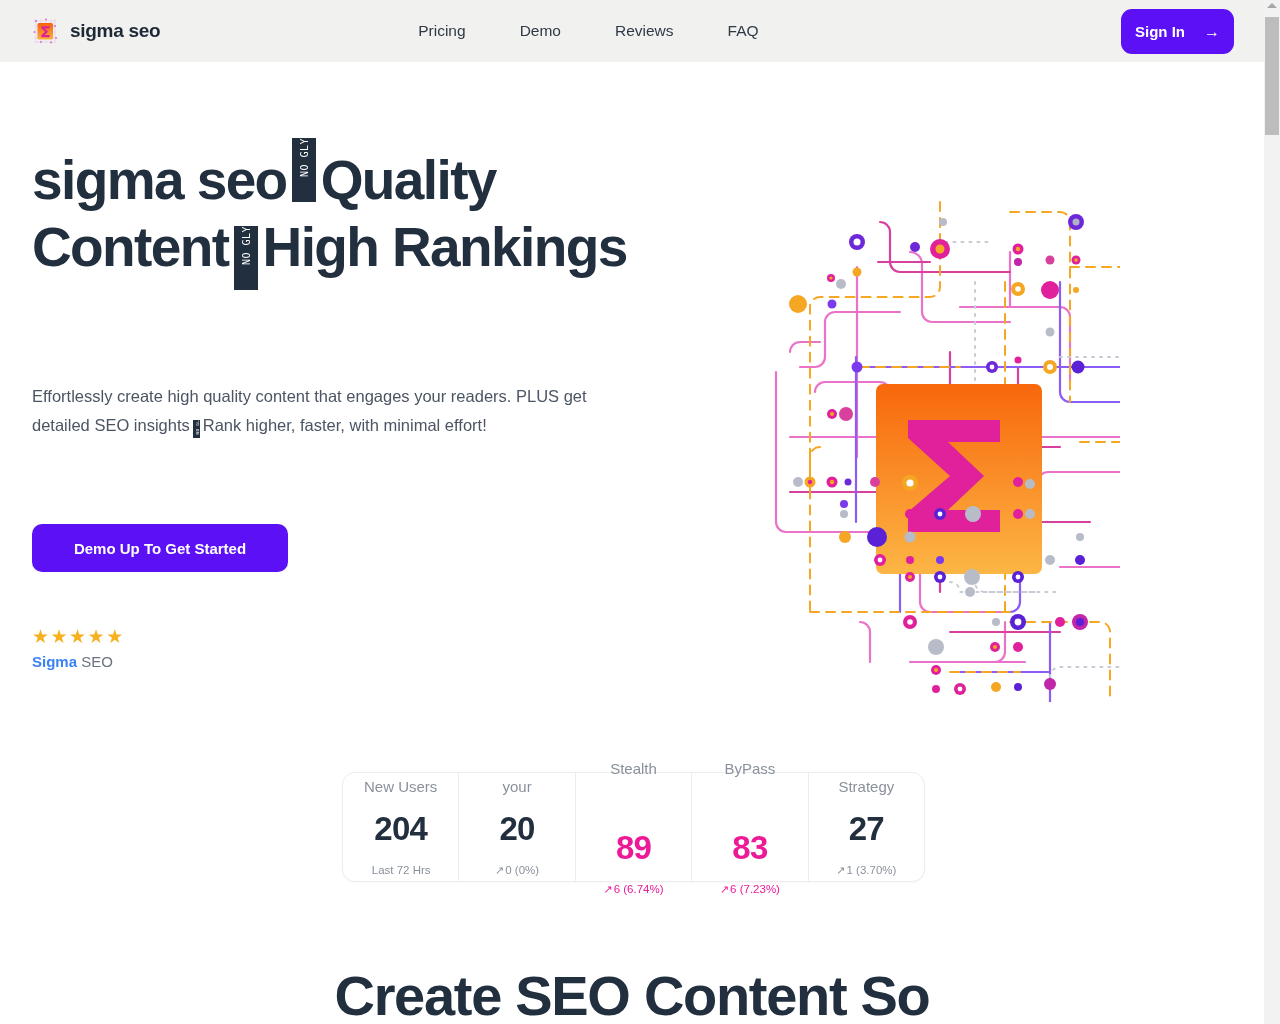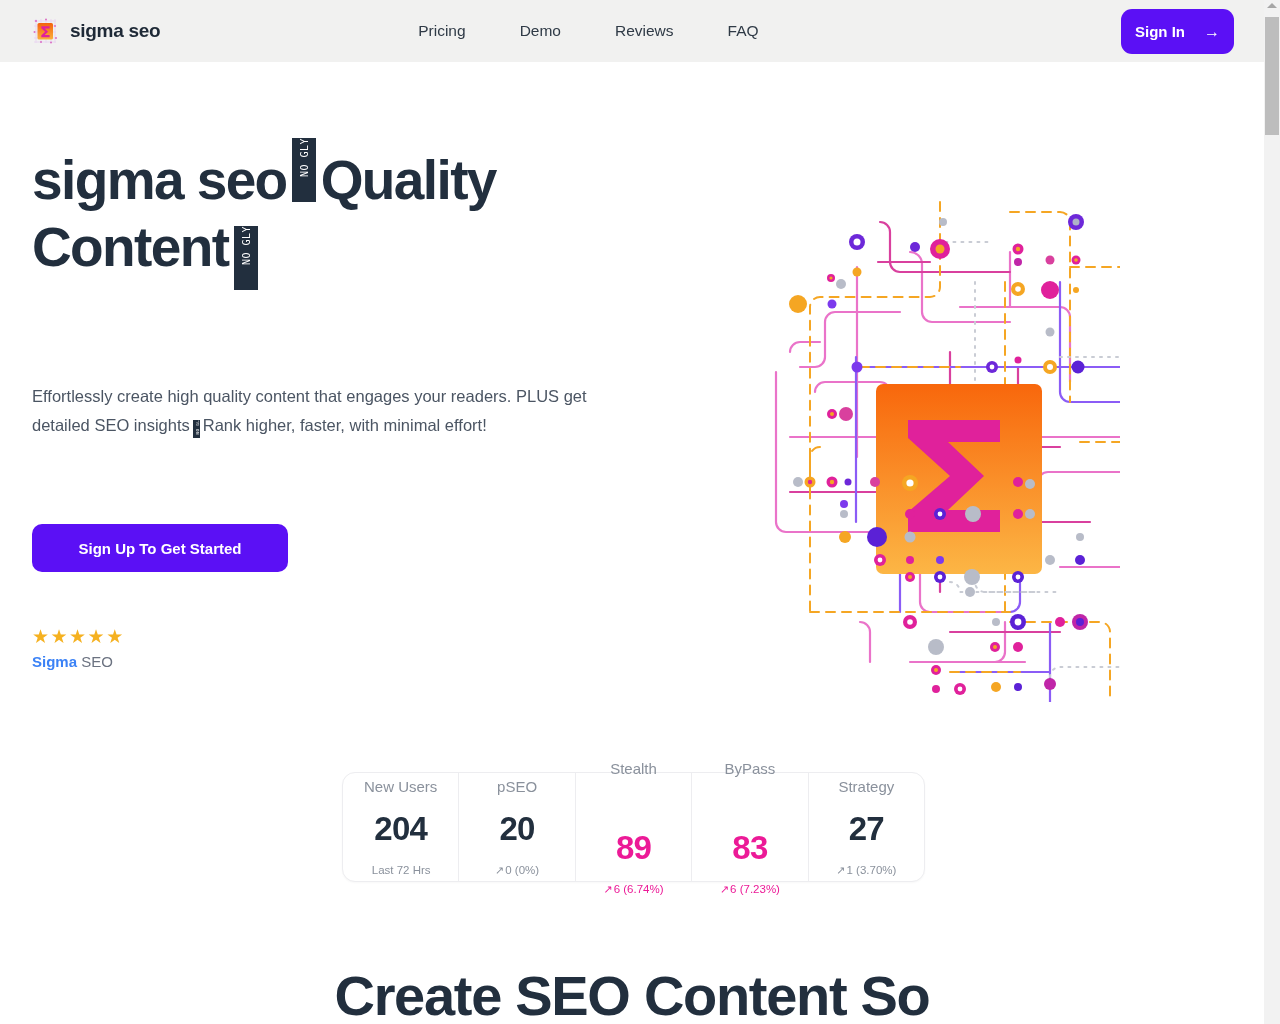--- a/index.html
+++ b/index.html
@@ -222,29 +222,29 @@
     <button class="signin">
       <span>Sign In</span>
       <span class="arw">→</span>
     </button>
   </div>
 
   <div class="hero">
 
     <div class="hero-copy">
       <h1 class="hero-title">
-        <span>sigma seo</span><span class="noglyph h1g"><span>NO GLYPH</span></span><span>Quality Content</span><span class="noglyph h1g h1g2"><span>NO GLYPH</span></span>
+        <span>sigma seo</span><span class="noglyph h1g"><span>NO GLYPH</span></span><span>Quality Content</span><span class="noglyph h1g h1g2"><span>NO GLYPH</span></span><span>High Rankings</span>
       </h1>
     </div>
 
     <p class="hero-sub">
       <span>Effortlessly create high quality content that engages your readers. PLUS get detailed SEO insights</span><span class="noglyph pg"><span>NO GLYPH</span></span><span>Rank higher, faster, with minimal effort!</span>
     </p>
 
-    <button class="cta">Sign Up To Get Started</button>
+    <button class="cta">Demo Up To Get Started</button>
 
     <div class="rating">
       <div class="stars">★★★★★</div>
       <div class="rating-label">
         <b>Sigma</b>
         <span>SEO</span>
       </div>
     </div>
 
     <div class="hero-art">
@@ -427,21 +427,21 @@
     </div>
   </div>
 
   <div class="stats">
     <div class="stat">
       <div class="stat-label">New Users</div>
       <div class="stat-value">204</div>
       <div class="stat-delta"><span class="ar"></span><span>Last 72 Hrs</span></div>
     </div>
     <div class="stat">
-      <div class="stat-label">pSEO</div>
+      <div class="stat-label">your</div>
       <div class="stat-value">20</div>
       <div class="stat-delta"><span class="ar">↗</span><span>0 (0%)</span></div>
     </div>
     <div class="stat">
       <div class="stat-label">Stealth</div>
       <div class="stat-value pink">89</div>
       <div class="stat-delta pink"><span class="ar">↗</span><span>6 (6.74%)</span></div>
     </div>
     <div class="stat">
       <div class="stat-label">ByPass</div>

